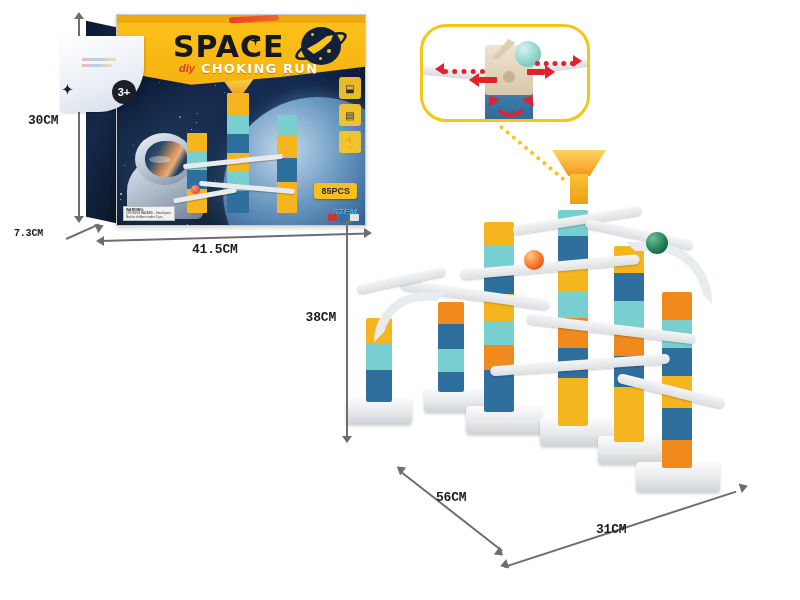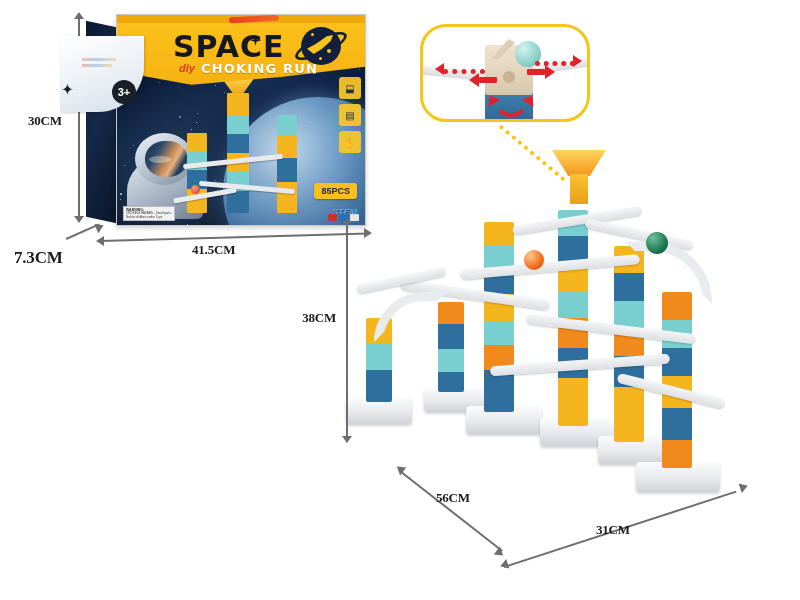--- a/index.html
+++ b/index.html
@@ -8,21 +8,21 @@
     background: #ffffff;
     font-family: "Liberation Sans", sans-serif;
     overflow: hidden;
     position: relative;
   }
   .stage { position: absolute; inset: 0; }
 
   
   .dim-label {
     position: absolute;
-    font-family: Liberation Serif, serif;
+    font-family: Liberation Mono, monospace;
     font-weight: bold;
     color: #1a1a1a;
     white-space: nowrap;
     letter-spacing: -0.2px;
   }
   .arrow-line { position: absolute; background: #6e6e6e; }
 
   
   #package-box {
     position: absolute;
@@ -509,21 +509,21 @@
     </div>
   </div>
 
   <div class="arrow-line" style="left:78px;top:16px;width:1.5px;height:206px;"></div>
   <div style="position:absolute;left:74px;top:12px;border-style:solid;border-width:0 5px 7px 5px;border-color:transparent transparent #6e6e6e transparent;"></div>
   <div style="position:absolute;left:74px;top:216px;border-style:solid;border-width:7px 5px 0 5px;border-color:#6e6e6e transparent transparent transparent;"></div>
   <div class="dim-label" style="left:28px;top:113px;font-size:13px;">30CM</div>
 
   <div class="arrow-line" style="left:66px;top:238px;width:36px;height:1.5px;transform:rotate(-24deg);transform-origin:left center;"></div>
   <div style="position:absolute;left:96px;top:222px;border-style:solid;border-width:5px 0 5px 8px;border-color:transparent transparent transparent #6e6e6e;transform:rotate(-24deg);"></div>
-  <div class="dim-label" style="left:14px;top:248px;font-size:17px;">7.3CM</div>
+  <div class="dim-label" style="left:14px;top:228px;font-size:10px;">7.3CM</div>
 
   <div class="arrow-line" style="left:100px;top:240px;width:268px;height:1.5px;transform:rotate(-1.6deg);transform-origin:left center;"></div>
   <div style="position:absolute;left:96px;top:236px;border-style:solid;border-width:5px 8px 5px 0;border-color:transparent #6e6e6e transparent transparent;"></div>
   <div style="position:absolute;left:364px;top:228px;border-style:solid;border-width:5px 0 5px 8px;border-color:transparent transparent transparent #6e6e6e;"></div>
   <div class="dim-label" style="left:192px;top:242px;font-size:13px;">41.5CM</div>
 
   <div id="callout">
     <div class="co-track" style="left:-6px;top:42px;width:76px;transform:rotate(6deg);"></div>
     <div class="co-track" style="left:104px;top:34px;width:78px;transform:rotate(-8deg);"></div>
     <div class="co-base"></div>

